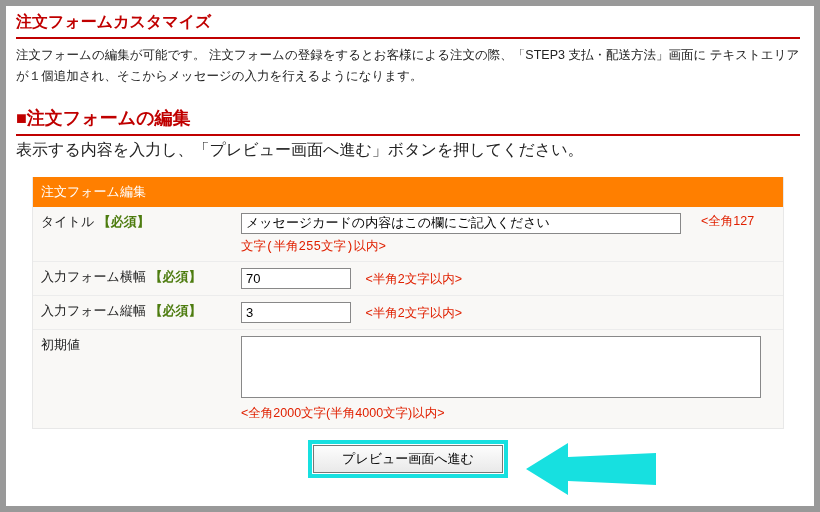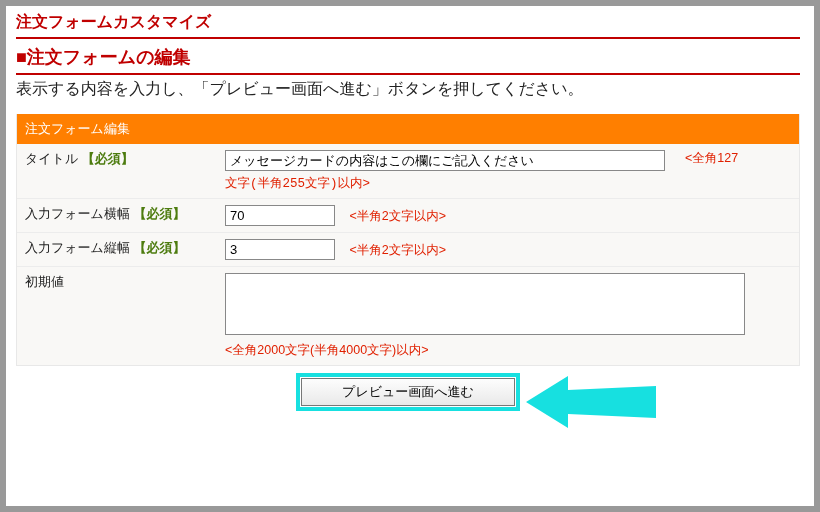--- a/index.html
+++ b/index.html
@@ -41,21 +41,21 @@
     margin: 0 0 4px 0;
   }
   .section-desc {
     font-size: 16px;
     color: #222;
     margin: 4px 0 14px 0;
   }
   .form-panel {
     border: 1px solid #e8e8e8;
     border-top: none;
-    margin: 0;
+    margin: 16px;
   }
   .panel-header {
     background: #ff7f00;
     color: #fff;
     font-size: 13px;
     padding: 6px 8px;
   }
   table.form-table {
     width: 100%;
     border-collapse: collapse;
@@ -109,21 +109,21 @@
   .title-row-flex .hint { white-space: nowrap; }
   .title-hint-below { margin-top: 4px; display: block; font-family: Liberation Mono, monospace; }
   .submit-wrap {
     position: relative;
     margin-top: 12px;
     height: 70px;
   }
   .submit-btn {
     display: block;
     margin: 12px auto 0 auto;
-    width: 214px;
+    width: 190px;
     height: 28px;
     font-size: 13px;
     background: linear-gradient(#fdfdfd,#e9e9e9);
     border: 1px solid #777;
     outline: 4px solid #17e0e0;
     outline-offset: 1px;
     cursor: pointer;
   }
   .arrow {
     position: absolute;
@@ -134,20 +134,21 @@
     pointer-events: none;
   }
 </style>
 </head>
 <body>
 
 <div class="frame">
 
   <h1 class="page-title">注文フォームカスタマイズ</h1>
 
+  <p class="intro">注文フォームの編集が可能です。 注文フォームの登録をするとお客様による注文の際、「STEP3 支払・配送方法」画面に テキストエリアが１個追加され、そこからメッセージの入力を行えるようになります。</p>
 
   <h2 class="section-title">■注文フォームの編集</h2>
   <p class="section-desc">表示する内容を入力し、「プレビュー画面へ進む」ボタンを押してください。</p>
 
   <div class="form-panel">
     <div class="panel-header">注文フォーム編集</div>
 
     <table class="form-table">
 
       <tbody>

